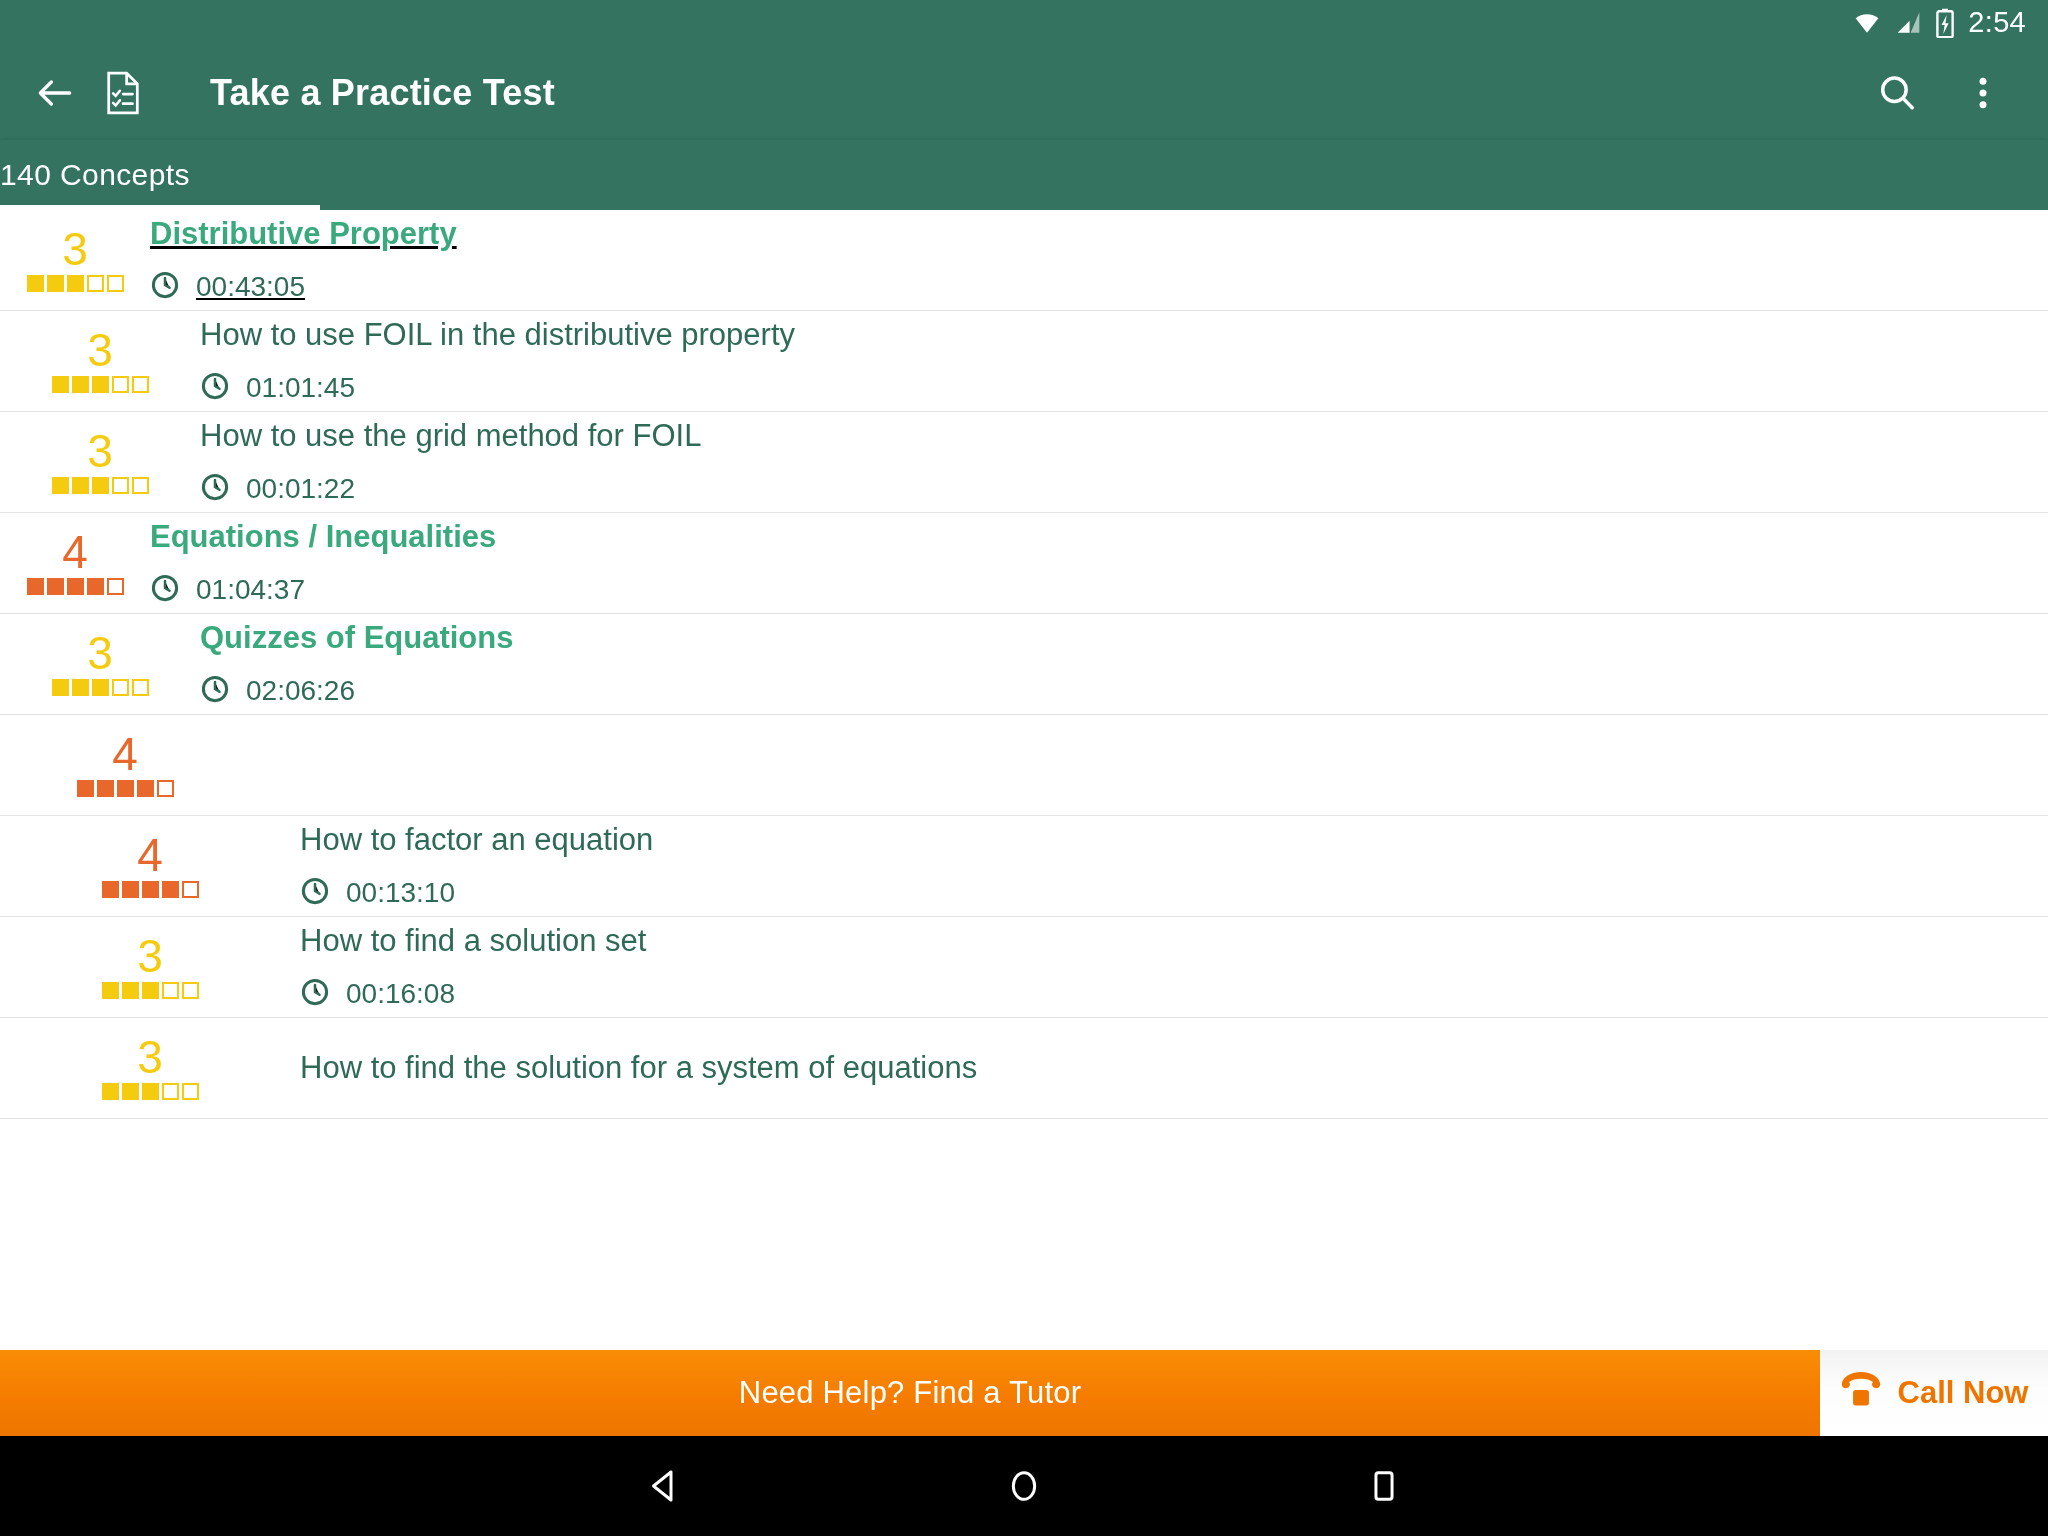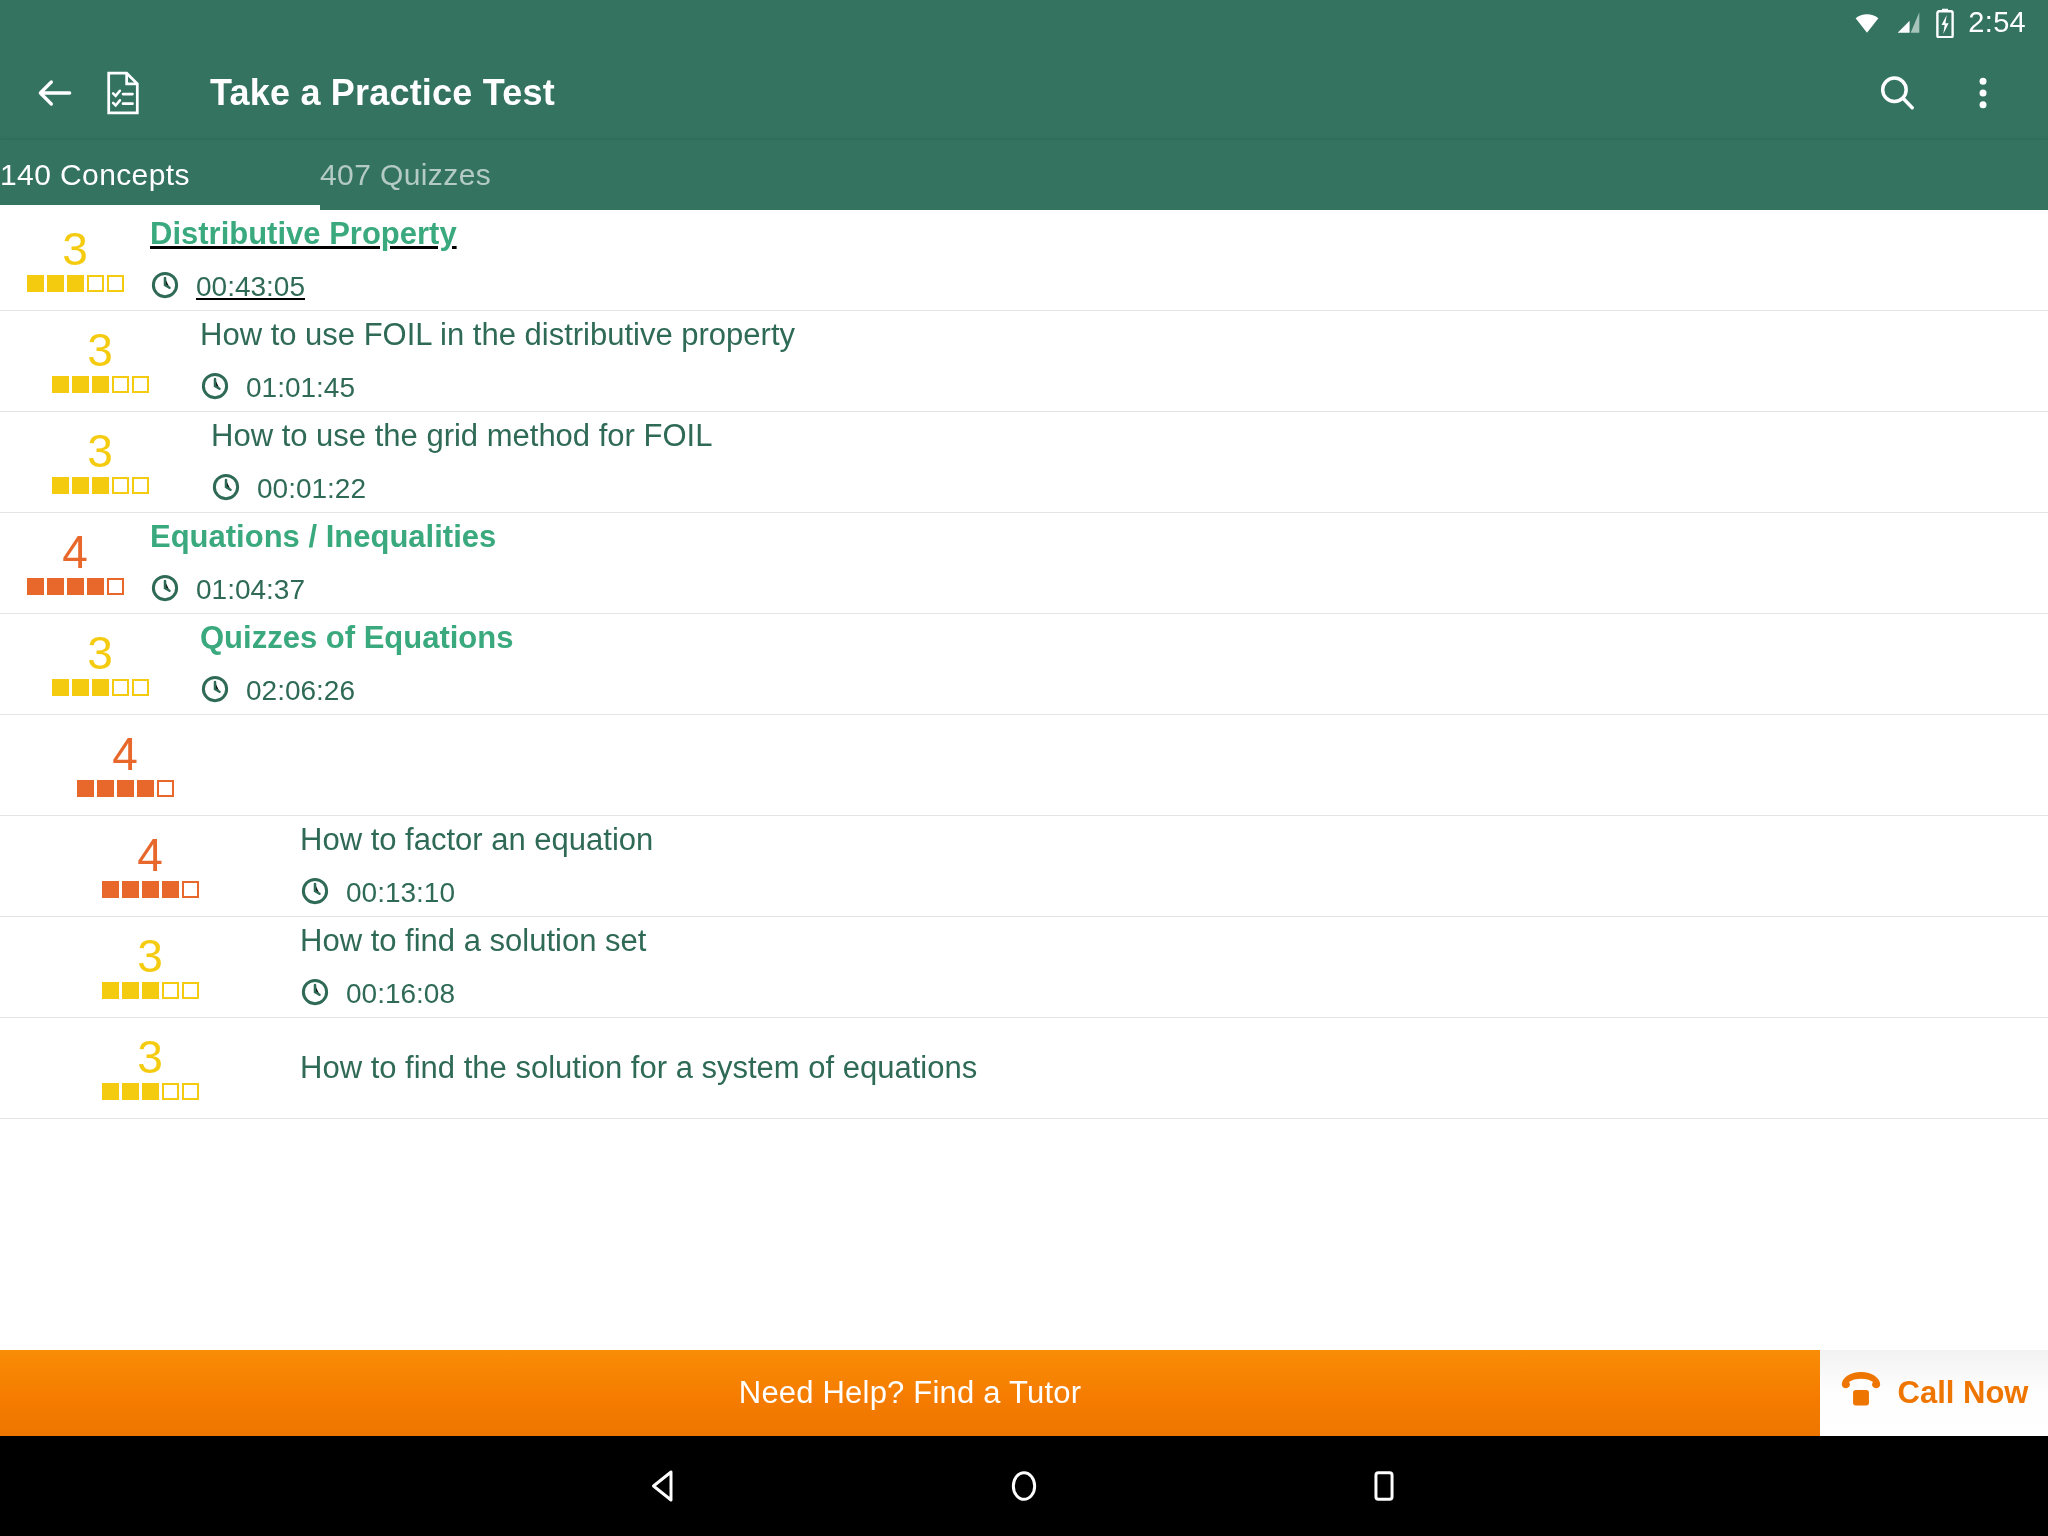--- a/index.html
+++ b/index.html
@@ -152,23 +152,20 @@
         <circle cx="12" cy="12" r="2.1" fill="#ffffff"></circle>
         <circle cx="12" cy="19" r="2.1" fill="#ffffff"></circle>
       </svg>
     </div>
   </div>
 
   <div class="tabbar">
     <div class="tab active">
       <span>140 Concepts</span>
     </div>
-    <div class="tab inactive">
-      <span>407 Quizzes</span>
-    </div>
   </div>
 
   <div class="list">
       <div class="row" style="height: 101px;">
         <div class="rating" style="margin-left: 0px;">
           <div class="num" style="color: rgb(245, 203, 15);">3</div>
           <div class="boxes">
             <span class="bx on" style="background: rgb(245, 203, 15);"></span>
             <span class="bx on" style="background: rgb(245, 203, 15);"></span>
             <span class="bx on" style="background: rgb(245, 203, 15);"></span>
@@ -213,21 +210,21 @@
         <div class="rating" style="margin-left: 25px;">
           <div class="num" style="color: rgb(245, 203, 15);">3</div>
           <div class="boxes">
             <span class="bx on" style="background: rgb(245, 203, 15);"></span>
             <span class="bx on" style="background: rgb(245, 203, 15);"></span>
             <span class="bx on" style="background: rgb(245, 203, 15);"></span>
             <span class="bx off" style="border: 2px solid rgb(245, 203, 15);"></span>
             <span class="bx off" style="border: 2px solid rgb(245, 203, 15);"></span>
           </div>
         </div>
-        <div class="rowbody" style="margin-left: 36px;">
+        <div class="rowbody" style="margin-left: 25px;">
           <div class="rowtitle sub">How to use the grid method for FOIL</div>
           <div class="rowtime">
             <span><svg width="30" height="30" viewBox="0 0 24 24">
                 <circle cx="12" cy="12" r="9.3" fill="none" stroke="#2f6a56" stroke-width="2.4"></circle>
                 <path stroke="#2f6a56" stroke-width="2" stroke-linecap="round" d="M12 6.4 V12 L15.6 14.2"></path>
               </svg></span>
             <span class="t">00:01:22</span>
           </div>
         </div>
       </div>

